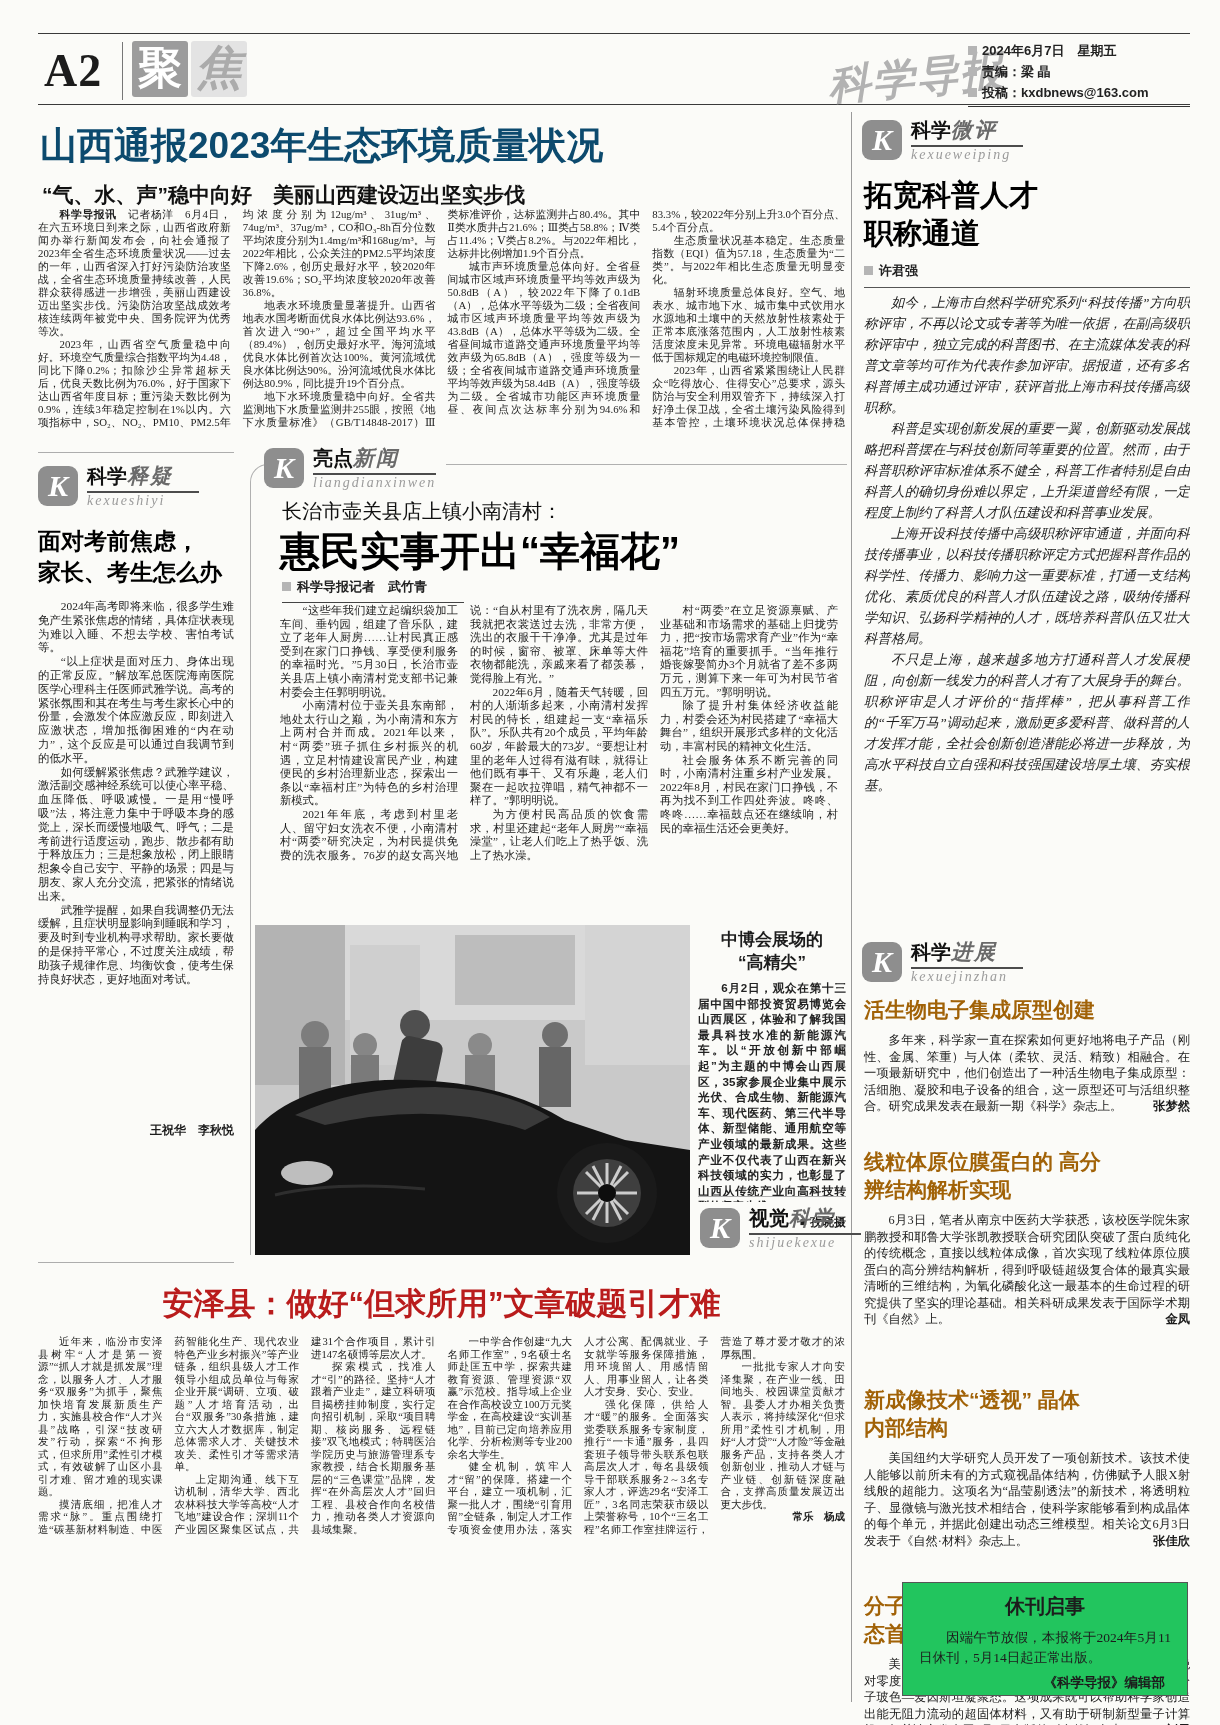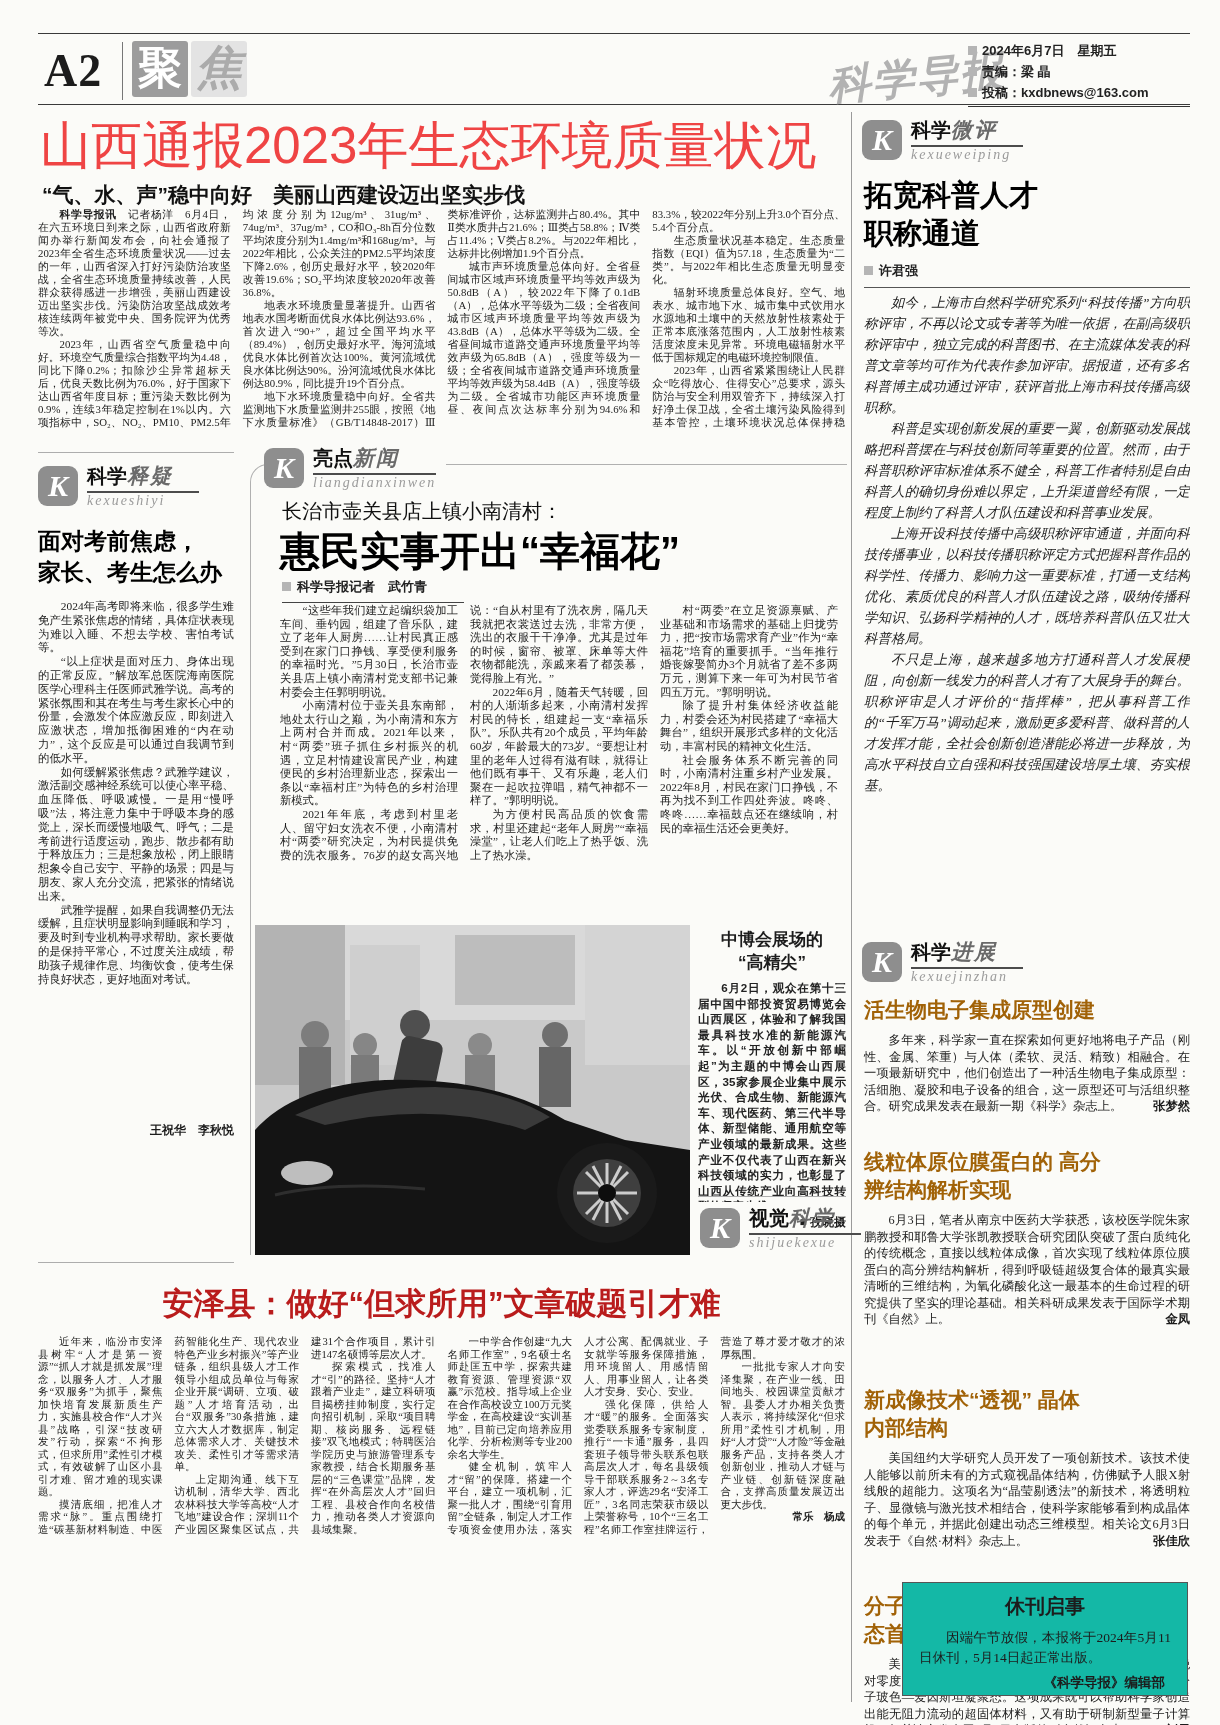--- a/index.html
+++ b/index.html
@@ -22,21 +22,21 @@
   
   .sechead{position:absolute;white-space:nowrap;background:#fbfbf8;padding-right:10px;}
   .klogo{display:inline-block;vertical-align:middle;width:40px;height:40px;background:#8e8e8e;border-radius:9px;
          color:#fff;font:italic bold 30px/40px "Liberation Serif",serif;text-align:center;}
   .sec-right{display:inline-block;vertical-align:middle;margin-left:9px;}
   .sec-line{display:block;border-bottom:2px solid #4c4c4c;padding:0 26px 1px 0;}
   .sec-line b{font:bold 20px "Liberation Sans","DejaVu Sans",sans-serif;color:#111;}
   .sec-line i{font:italic bold 21px "Liberation Serif",serif;color:#6a6a6a;letter-spacing:2px;}
   .pinyin{display:block;font:italic 14px "Liberation Serif",serif;color:#9b9b9b;letter-spacing:2px;}
   
-  .hl-main{font-family:"Liberation Sans","DejaVu Sans",sans-serif;font-weight:400;font-size:51px;line-height:56px;color:#ef4444;white-space:nowrap;}
+  .hl-main{font-family:"Liberation Sans","DejaVu Sans",sans-serif;font-weight:700;font-size:37px;line-height:56px;color:#0c4a6e;white-space:nowrap;}
   .hl-sub{font:bold 21px "Liberation Sans","DejaVu Sans",sans-serif;color:#111;}
   .cols{column-gap:12px;text-align:justify;overflow:hidden;}
   .cols p,.textblock p{text-indent:2em;}
   .b4{column-count:4;font-size:10.8px;line-height:13px;}
   .b3{column-count:3;font-size:11.3px;line-height:13.6px;}
   .b6{column-count:6;font-size:10.5px;line-height:12.5px;}
   .textblock{text-align:justify;overflow:hidden;}
   .wire{font-weight:bold;}
   .kicker{font:normal 20px "Liberation Sans","DejaVu Sans",sans-serif;color:#111;}
   .hl-mid{font-family:"Liberation Sans","DejaVu Sans",sans-serif;font-weight:900;font-size:40px;color:#000;white-space:nowrap;}
@@ -47,21 +47,21 @@
   .kai{font-size:13.5px;line-height:21px;}
   .endbyl{text-align:right;font-weight:bold;}
   .jz-title{font-family:"Liberation Sans","DejaVu Sans",sans-serif;font-weight:900;font-size:21px;line-height:28px;color:#a16207;margin:0 0 8px 0;}
   .jz-body{font-size:12.3px;line-height:16.5px;text-align:justify;text-indent:2em;}
   .jz-byl{text-align:right;font-weight:bold;font-size:12.3px;margin-top:-16.5px;}
   .caption-title{font:bold 17px/23px "Liberation Sans","DejaVu Sans",sans-serif;text-align:center;}
   .caption-body{font:600 11.6px/15.6px "Liberation Sans","DejaVu Sans",sans-serif;text-align:justify;text-indent:2em;color:#222;}
   .credit{font:bold 12px "Liberation Sans","DejaVu Sans",sans-serif;text-align:right;margin-top:12px;}
   .hl-bottom{font-family:"Liberation Sans","DejaVu Sans",sans-serif;font-weight:900;font-size:31px;color:#b91c1c;text-align:center;}
   .mid-frame{position:absolute;border-left:1px solid #b0b0b0;border-top:1px solid #b0b0b0;border-top-left-radius:18px;}
-  .notice{position:absolute;border:1.5px solid #555;background:#14b8a6;}
+  .notice{position:absolute;border:1.5px solid #555;background:#22c55e;}
   .notice h4{margin:10px 0 8px 0;text-align:center;font:bold 20px "Liberation Sans","DejaVu Sans",sans-serif;}
   .notice .nb{font-size:13.5px;line-height:20px;padding:0 16px;text-indent:2em;text-align:justify;}
   .notice .ns{font-weight:bold;font-size:13.5px;text-align:right;padding:6px 22px 0 0;}
 </style>
 </head>
 <body>
 
 <div class="page">
 
   <div class="hrule" style="left:38px;top:33px;width:1152px;"></div>

